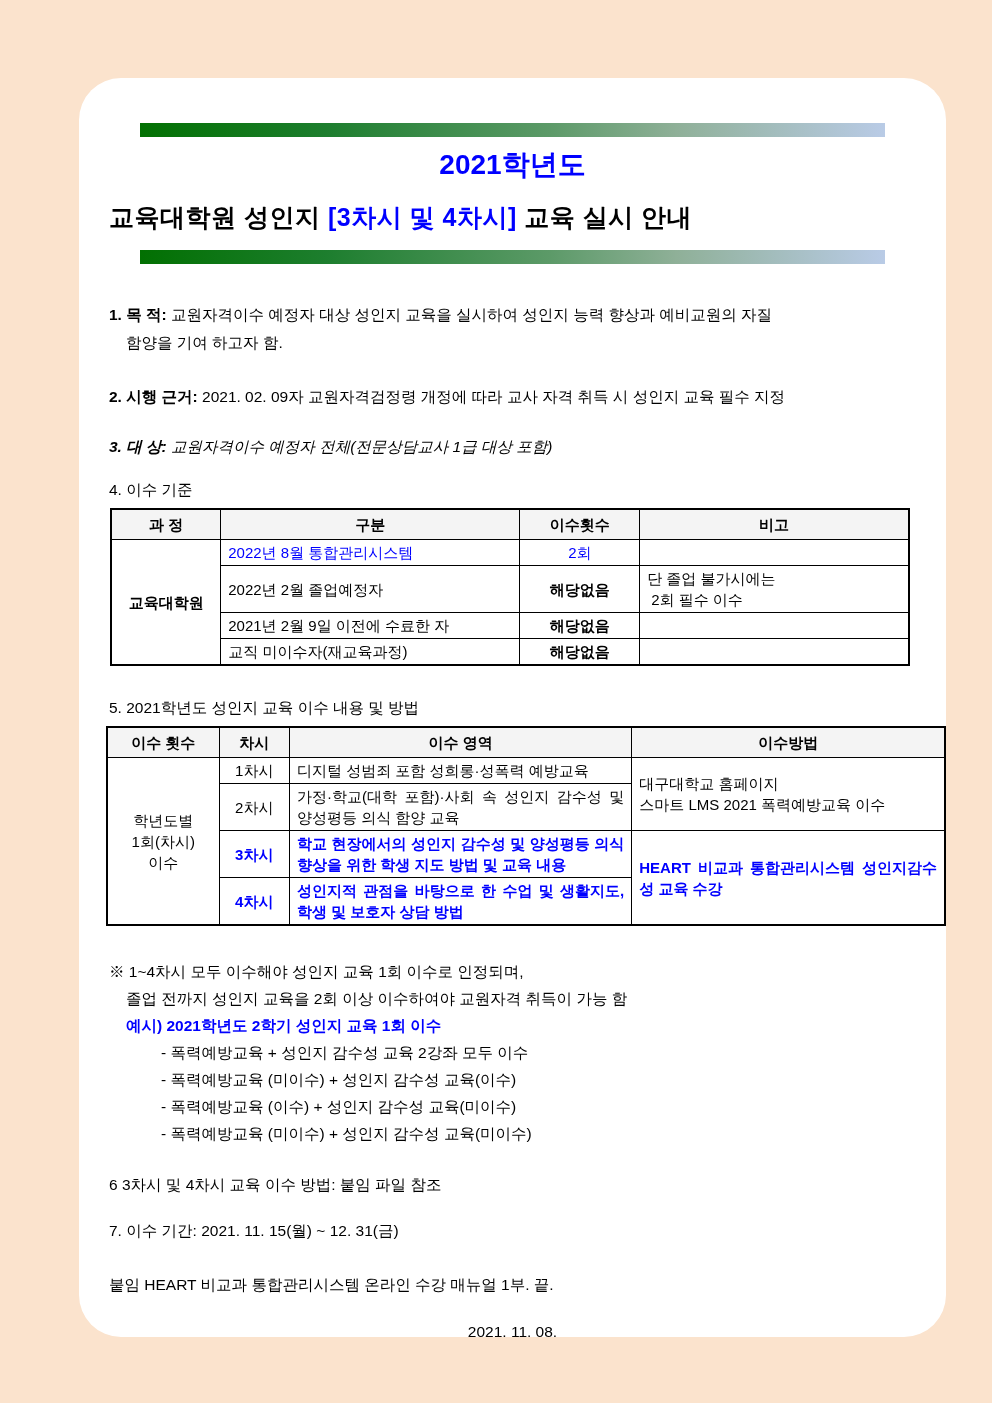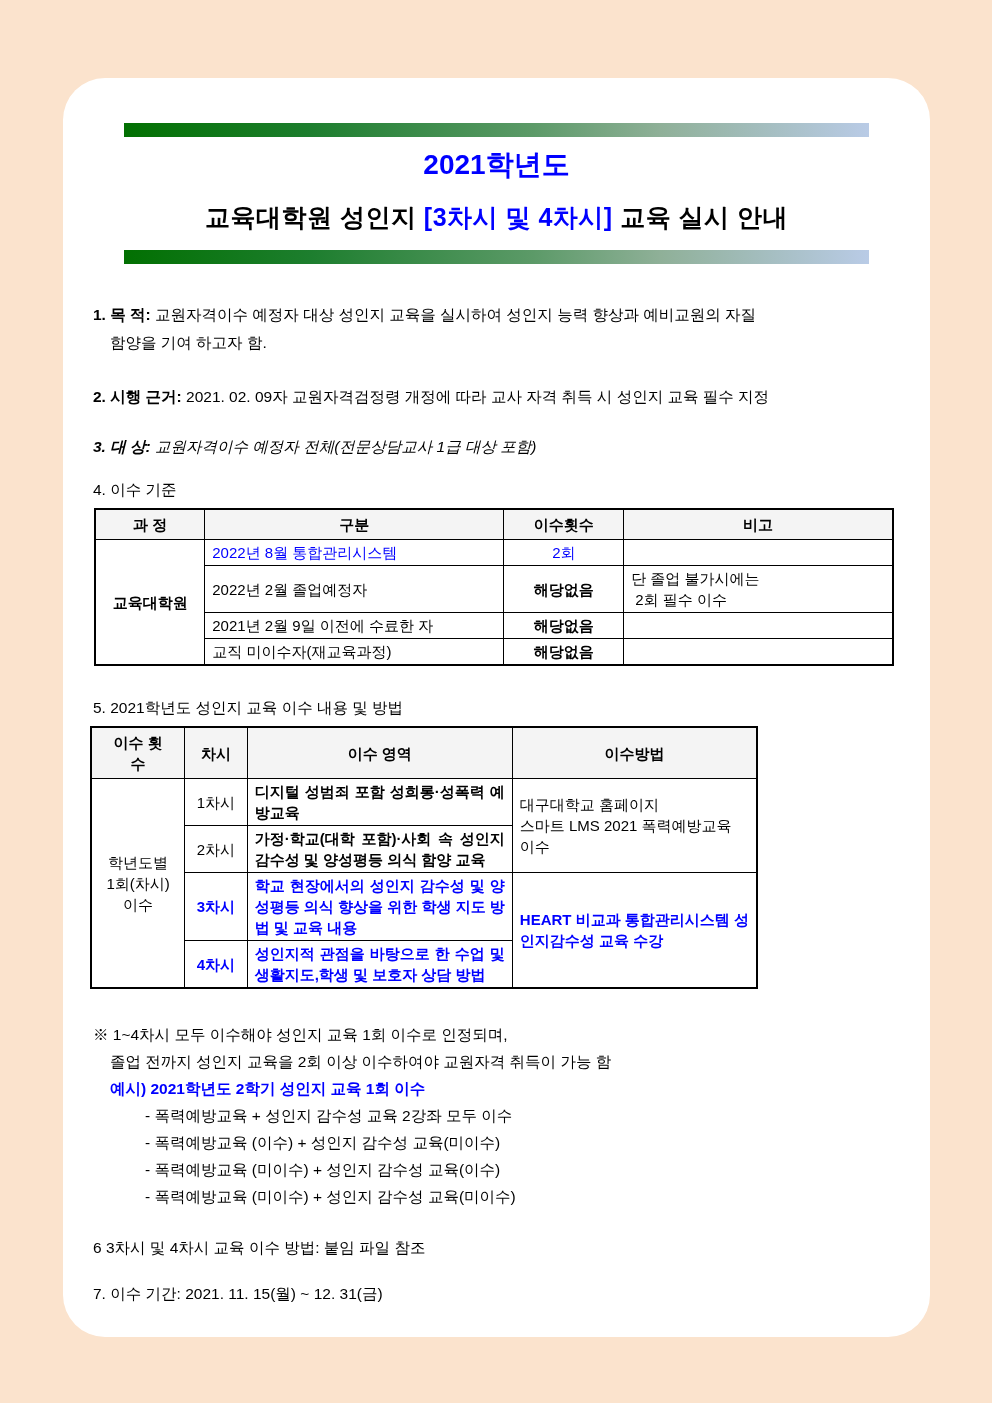--- a/index.html
+++ b/index.html
@@ -3,41 +3,41 @@
 <meta charset="utf-8">
 <style>
   * { margin: 0; padding: 0; box-sizing: border-box; }
   body {
     width: 992px; height: 1403px;
     background: #fbe3cd;
     font-family: "Liberation Sans", sans-serif;
     color: #000;
   }
   .sheet {
-    position: absolute; left: 63px; top: 78px;
+    position: absolute; left: 79px; top: 78px;
     width: 867px; height: 1259px;
     background: #ffffff;
     border-radius: 42px;
     padding: 45px 30px 0 30px;
     overflow: hidden;
   }
   .grad-bar {
     height: 14px;
     margin: 0 31px;
     background: linear-gradient(90deg, #027002 0%, #1d7e2e 25%, #5c9a68 55%, #8fb098 72%, #b9cbe6 100%);
   }
   .title1 {
     margin-top: 9px;
     text-align: center;
     font-size: 28px; font-weight: bold;
     color: #0000ff;
   }
   .title2 {
     margin-top: 17px; margin-bottom: 16px;
-    text-align: center;
+    text-align: left;
     font-size: 25px; font-weight: bold;
     color: #000;
     letter-spacing: 0.5px;
   }
   .title2 .hl { color: #0000ff; }
   .content { font-size: 15.5px; line-height: 28px; }
   .para { margin-top: 26px; }
   .para b { font-weight: bold; }
   .cont-line { padding-left: 17px; }
   .sec-title { margin-top: 18px; }
@@ -46,30 +46,30 @@
     border: 2px solid #000;
     font-size: 15px;
     line-height: 21px;
     margin-top: 4px;
   }
   .tbl th, .tbl td {
     border: 1.5px solid #000;
     padding: 2px 7px;
     vertical-align: middle;
   }
-  .tbl th { font-weight: bold; background: #f4f4f4; text-align: center; padding: 4px 14px; }
+  .tbl th { font-weight: bold; background: #f4f4f4; text-align: center; padding: 4px 6px; }
   .center { text-align: center; }
   .left { text-align: left; }
-  .just { text-align: justify; word-break: break-all; font-weight: bold; }
+  .just { text-align: justify; word-break: break-all; }
   .bold { font-weight: bold; }
   .blue { color: #0000ff; }
   .bluebold { color: #0000ff; font-weight: bold; }
   .red { color: #ff0000; font-weight: bold; }
   #t1 { width: 800px; margin-left: 1px; }
-  #t2 { width: 668px; margin-left: -3px; }
+  #t2 { width: 840px; margin-left: -3px; }
   .notes { margin-top: 32px; line-height: 27px; }
   .notes .ind1 { padding-left: 17px; }
   .notes .ind2 { padding-left: 52px; }
   .sec6 { margin-top: 24px; }
   .sec7 { margin-top: 18px; }
   .attach { }
   .date-line { margin-top: 19px; text-align: center; font-size: 15.5px; }
 </style>
 </head>
 <body>
@@ -185,22 +185,22 @@
         <td class="just bluebold">성인지적 관점을 바탕으로 한 수업 및 생활지도,학생 및 보호자 상담 방법</td>
       </tr>
     </tbody>
       </table>
 
     <div class="notes">
       <div>※ 1~4차시 모두 이수해야 성인지 교육 1회 이수로 인정되며,</div>
       <div class="ind1">졸업 전까지 성인지 교육을 2회 이상 이수하여야 교원자격 취득이 가능 함</div>
       <div class="ind1 bluebold">예시) 2021학년도 2학기 성인지 교육 1회 이수</div>
       <div class="ind2">- 폭력예방교육 + 성인지 감수성 교육 2강좌 모두 이수</div>
+      <div class="ind2">- 폭력예방교육 (미이수) + 성인지 감수성 교육(이수)</div>
       <div class="ind2">- 폭력예방교육 (이수) + 성인지 감수성 교육(미이수)</div>
-      <div class="ind2">- 폭력예방교육 (미이수) + 성인지 감수성 교육(이수)</div>
       <div class="ind2">- 폭력예방교육 (미이수) + 성인지 감수성 교육(미이수)</div>
     </div>
 
     <div class="para sec6">6 3차시 및 4차시 교육 이수 방법:  붙임 파일 참조</div>
 
     <div class="para sec7">7. 이수 기간: 2021. 11. 15(월) ~ 12. 31(금)</div>
 
     <div class="para attach">붙임  HEART 비교과 통합관리시스템 온라인 수강 매뉴얼  1부.  끝.</div>
 
     <div class="date-line">2021. 11. 08.</div>

